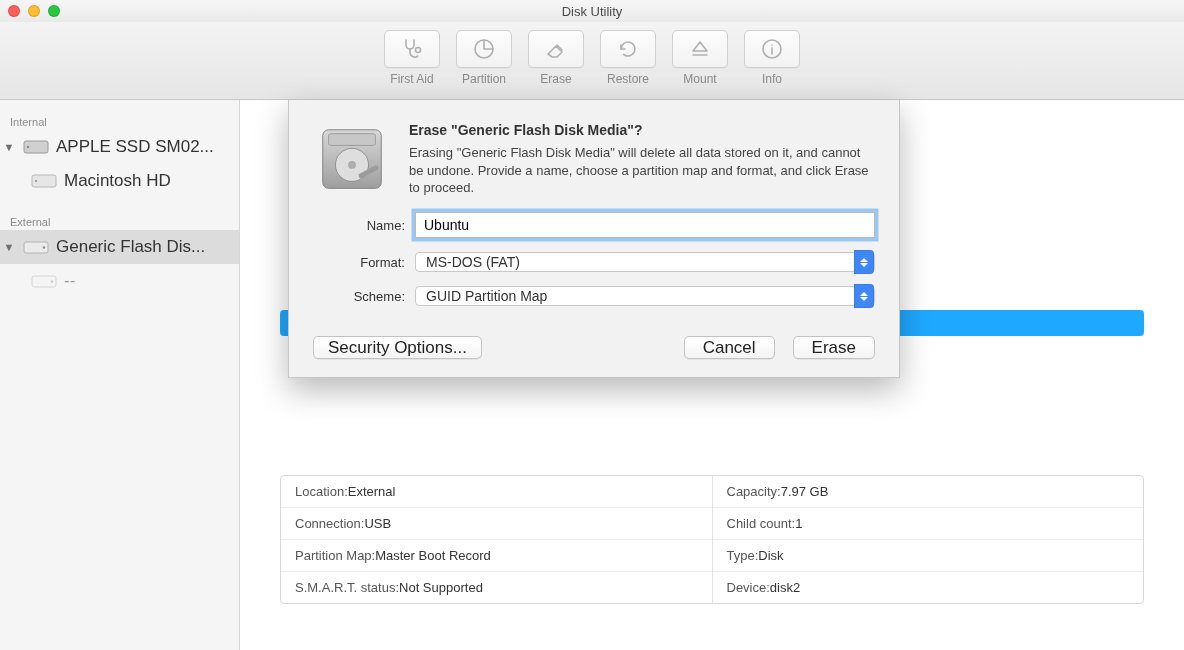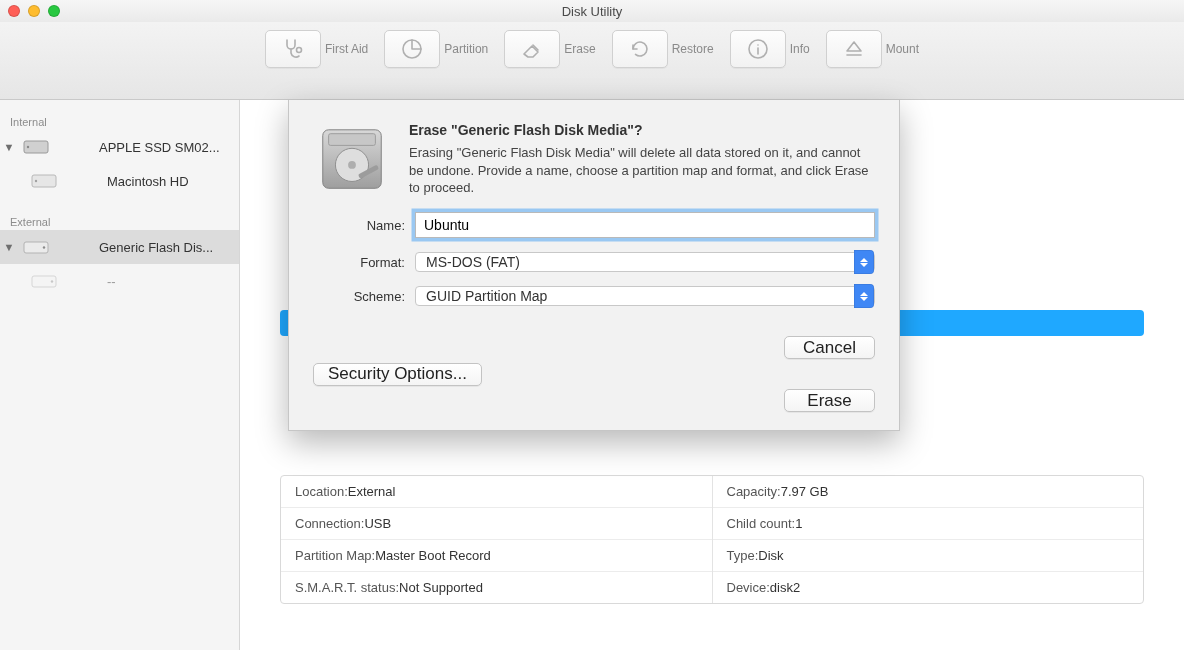--- a/index.html
+++ b/index.html
@@ -41,21 +41,21 @@
     height: 78px;
     background: linear-gradient(#f3f3f3, #e6e6e6);
     border-bottom: 1px solid #c9c9c9;
     display: flex;
     justify-content: center;
     align-items: flex-start;
     padding-top: 8px;
     gap: 16px;
   }
   .tb-item {
-    display: flex; flex-direction: row; align-items: center; gap: 4px;
+    display: flex; flex-direction: column; align-items: center; gap: 4px;
     color: #8a8a8a;
   }
   .tb-btn {
     width: 56px; height: 38px;
     background: linear-gradient(#fdfdfd, #f2f2f2);
     border: 1px solid #d0d0d0;
     border-radius: 5px;
     display: flex; align-items: center; justify-content: center;
     box-shadow: 0 1px 0 rgba(0,0,0,0.04);
   }
@@ -85,21 +85,21 @@
     color: #333;
   }
   .sb-row.child { padding-left: 30px; }
   .sb-row.selected { background: #dcdcdc; }
   .disclosure {
     width: 14px; text-align: center; color: #6f6f6f; font-size: 11px;
   }
   .sb-icon {
     width: 28px; height: 24px; display:flex; align-items:center; justify-content:center;
   }
-  .sb-text { font-size: 13px; white-space: nowrap; overflow: hidden; text-overflow: ellipsis; flex: 1; margin-left: 43px; }
+  .sb-text { font-size: 17px; white-space: nowrap; overflow: hidden; text-overflow: ellipsis; flex: 1; }
 
   
   .content {
     flex: 1; position: relative; background: #ffffff;
   }
   .usage-bar {
     position: absolute;
     top: 210px; left: 40px; right: 40px;
     height: 26px;
     background: #1fa8ff;
@@ -179,21 +179,21 @@
   .dlg-select .arrows::after {
     content: ""; width: 0; height: 0; border-left: 4px solid transparent; border-right: 4px solid transparent;
   }
   .dlg-select .arrows::before { border-bottom: 4px solid #fff; }
   .dlg-select .arrows::after  { border-top: 4px solid #fff; }
 
   .dlg-btnrow {
     display:flex; justify-content: space-between; align-items:center;
     margin-top: 30px;
   }
-  .dlg-btnrow .right { display:flex; gap: 30px; flex-direction: column; }
+  .dlg-btnrow .right { display:flex; gap: 18px; }
   .mac-btn {
     height: 23px;
     padding: 0 18px;
     background: linear-gradient(#ffffff, #f4f4f4);
     border: 1px solid #c3c3c3;
     border-radius: 5px;
     font-size: 17px;
     color: #222;
     box-shadow: 0 1px 0 rgba(0,0,0,0.05);
   }
@@ -249,35 +249,35 @@
       <svg class="tb-svg" viewBox="0 0 24 24">
         <path d="M5 12a7 7 0 1 1 2.5 5.4"></path>
           <path d="M5 8v4h4"></path>
       </svg>
     </div>
     <div class="tb-label">Restore</div>
   </div>
   <div class="tb-item">
     <div class="tb-btn">
       <svg class="tb-svg" viewBox="0 0 24 24">
+        <path d="M5 14l7-9 7 9z"></path>
+          <path d="M5 18h14"></path>
+      </svg>
+    </div>
+    <div class="tb-label">Mount</div>
+  </div>
+  <div class="tb-item">
+    <div class="tb-btn">
+      <svg class="tb-svg" viewBox="0 0 24 24">
         <circle cx="12" cy="12" r="9"></circle>
           <path d="M12 8h0"></path>
           <path d="M12 11v6"></path>
       </svg>
     </div>
     <div class="tb-label">Info</div>
-  </div>
-  <div class="tb-item">
-    <div class="tb-btn">
-      <svg class="tb-svg" viewBox="0 0 24 24">
-        <path d="M5 14l7-9 7 9z"></path>
-          <path d="M5 18h14"></path>
-      </svg>
-    </div>
-    <div class="tb-label">Mount</div>
   </div>
 </div>
 
 <div class="main">
 
   <div class="sidebar">
     <div class="sb-section-label">Internal</div>
 
     <div class="sb-row">
       <span class="disclosure">▼</span>

